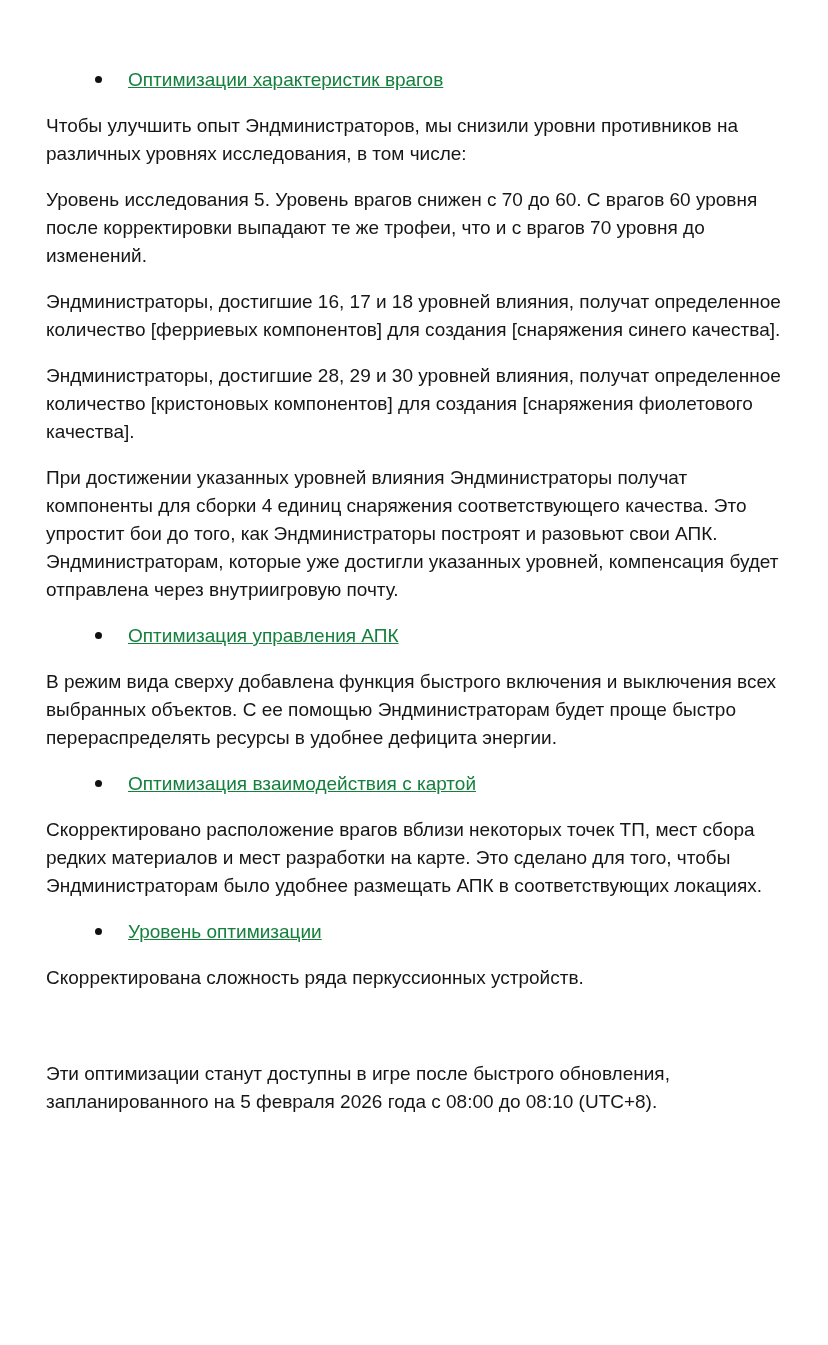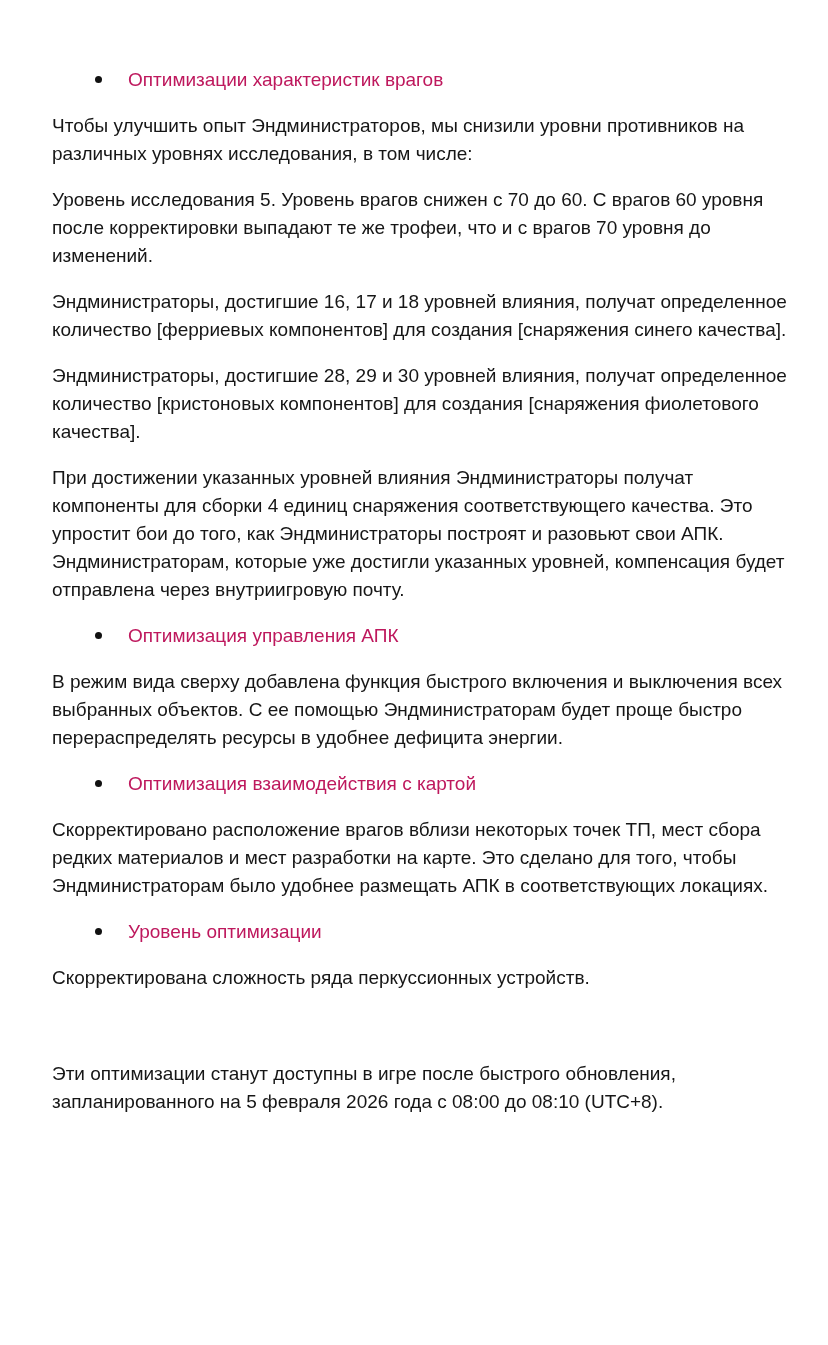--- a/index.html
+++ b/index.html
@@ -21,30 +21,31 @@
   .doc-heading {
     font-size: 22px;
     line-height: 30px;
     font-weight: 700;
     color: #000000;
     margin: 0 0 32px 0;
   }
   .paragraph {
     font-size: 19px;
     line-height: 28px;
-    margin: 0 0 18px 16px;
+    margin: 0 0 18px 10px;
     color: #161616;
   }
   .bullet-item {
     position: relative;
     padding-left: 92px;
     font-size: 19px;
     line-height: 28px;
     margin: 0 0 18px 0;
-    color: #be185d;
+    color: #15803d;
+    text-decoration: underline;
   }
   .bullet-dot {
     position: absolute;
     left: 59px;
     top: 10px;
     width: 7px;
     height: 7px;
     border-radius: 50%;
     background: #111111;
   }

